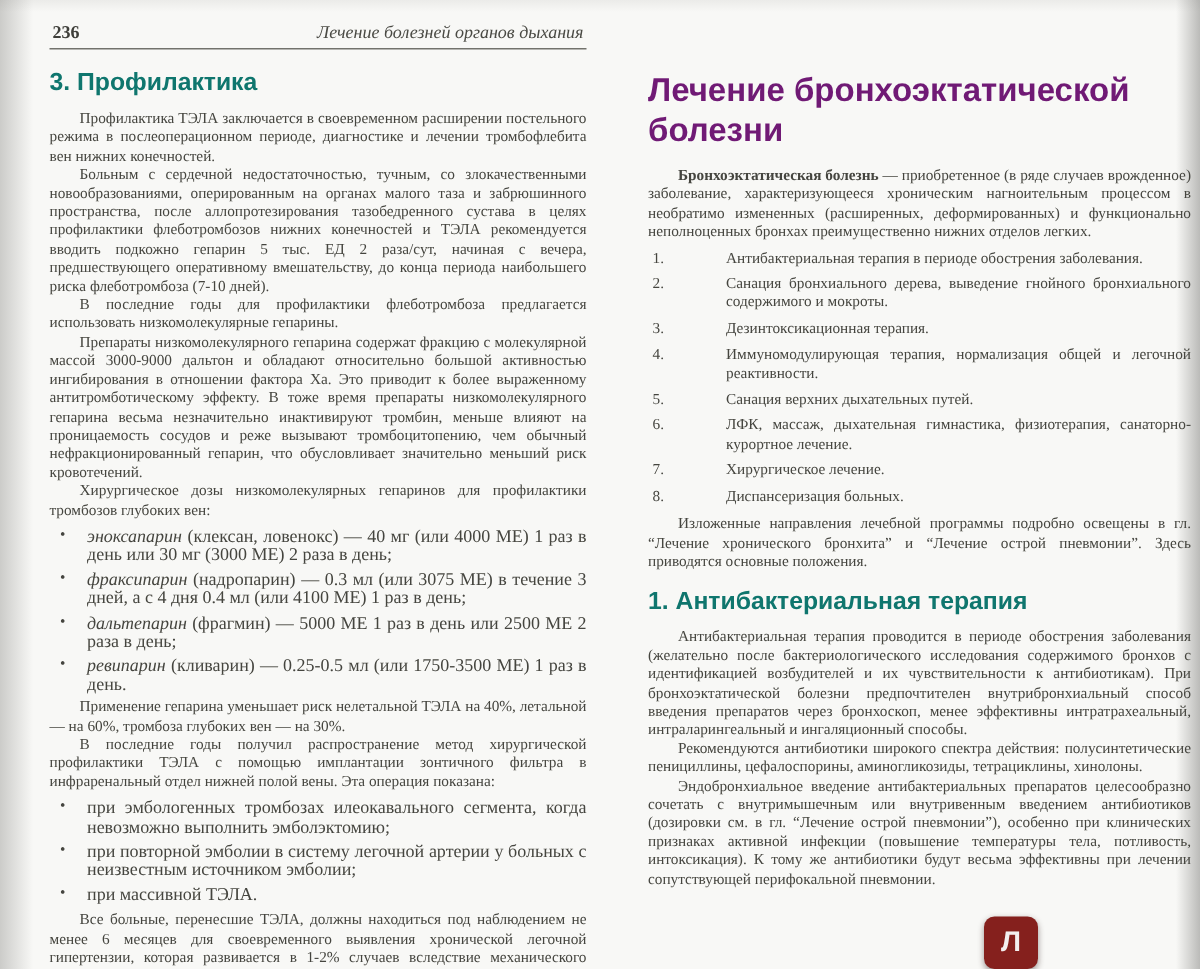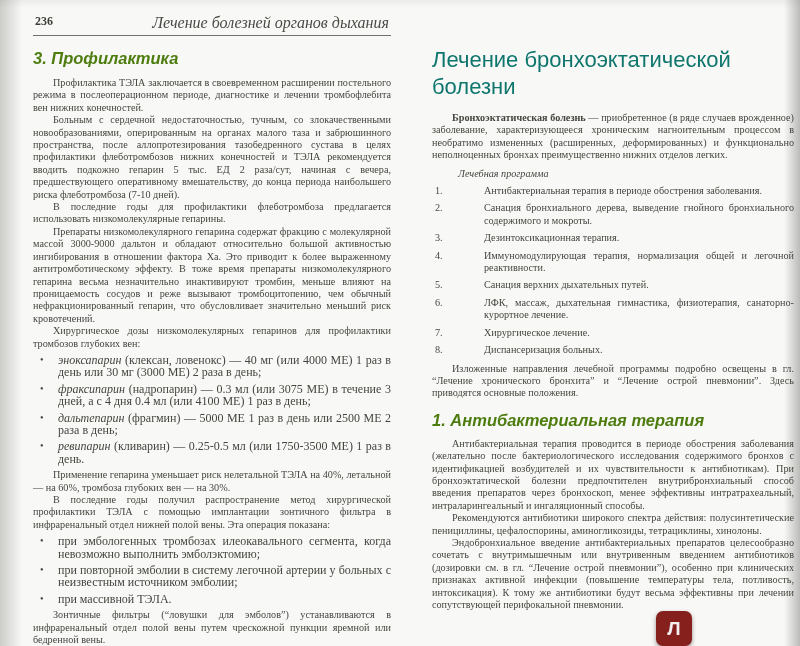--- a/index.html
+++ b/index.html
@@ -29,50 +29,50 @@
   }
 
   .page-left {
     position:absolute; left:33px; top:14px; width:358px;
   }
   .page-right {
     position:absolute; left:432px; top:46px; width:362px;
   }
 
   .pl-header {
-    display:flex; justify-content:space-between; align-items:flex-start;
+    display:flex; justify-content:space-between; align-items:flex-end;
     border-bottom:1.5px solid #72726c;
     padding:0 2px 3px 2px;
   }
   .page-num { font-weight:bold; font-size:12px; color:#3e3e39; }
-  .running-title { font-style:italic; font-size:16px; color:#4a4a44; }
+  .running-title { font-style:italic; font-size:12px; color:#4a4a44; }
 
   .section-heading {
     font-family:"Liberation Sans", sans-serif;
-    font-weight:bold; font-style:italic;
-    font-size:16.5px; color:#4d7c0f;
+    font-weight:bold; 
+    font-size:16.5px; color:#0f766e;
     margin:13px 0 9px 0;
   }
   .section-heading.rp { margin:11px 0 8px 0; }
 
   p.body {
     font-size:10.2px; line-height:12.4px;
     text-align:justify; text-indent:20px;
     color:#45453f;
   }
   .bullet-list { margin:4px 0 4px 0; }
   .bullet-item { display:flex; margin:4px 0; }
   .bullet-marker { flex:none; width:25px; padding-left:7px; font-size:10.2px; line-height:12.4px; }
   .bullet-text { flex:1; font-size:12px; line-height:12.4px; text-align:justify; }
   .drug { font-style:italic; }
 
   .chapter-title {
     font-family:"Liberation Sans", sans-serif;
-    font-weight:normal; font-size:22px; line-height:27px;
-    color:#0f766e; margin:0 0 12px 0;
+    font-weight:bold; font-size:22px; line-height:27px;
+    color:#701a75; margin:0 0 12px 0;
   }
   .program-label {
     font-style:italic; font-size:10.2px; line-height:12.4px;
     text-indent:26px; margin:6px 0 5px 0;
   }
   .num-list { margin:0 0 6px 0; }
   .num-item { display:flex; margin:5px 0; }
   .num-marker { flex:none; width:28px; padding-left:3px; font-size:10.2px; line-height:12.4px; }
   .num-text { flex:1; font-size:10.2px; line-height:12.4px; text-align:justify;margin-left:24px; }
 
@@ -143,30 +143,28 @@
     <div class="bullet-item">
       <span class="bullet-marker">•</span>
       <span class="bullet-text">при повторной эмболии в систему легочной артерии у больных с неизвестным источником эмболии;</span>
     </div>
     <div class="bullet-item">
       <span class="bullet-marker">•</span>
       <span class="bullet-text">при массивной ТЭЛА.</span>
     </div>
   </div>
 
-  <p class="body">Зонтичные фильтры (“ловушки для эмболов”) устанавливаются в инфраренальный отдел полой вены путем чрескожной пункции яремной или бедренной вены.</p>
   <p class="body" style="margin-top:6px;">Все больные, перенесшие ТЭЛА, должны находиться под наблюдением не менее 6 месяцев для своевременного выявления хронической легочной гипертензии, которая развивается в 1-2% случаев вследствие механического препятствия кровотоку в малом круге кровообращения.</p>
 </div>
 
 <div class="page-right">
   <div class="chapter-title">Лечение бронхоэктатической болезни</div>
 
   <p class="body"><span class="intro-bold">Бронхоэктатическая болезнь</span><span> — приобретенное (в ряде случаев врожденное) заболевание, характеризующееся хроническим нагноительным процессом в необратимо измененных (расширенных, деформированных) и функционально неполноценных бронхах преимущественно нижних отделов легких.</span></p>
 
-  <div class="program-label">Лечебная программа</div>
 
   <div class="num-list">
     <div class="num-item">
       <span class="num-marker">1.</span>
       <span class="num-text">Антибактериальная терапия в периоде обострения заболевания.</span>
     </div>
     <div class="num-item">
       <span class="num-marker">2.</span>
       <span class="num-text">Санация бронхиального дерева, выведение гнойного бронхиального содержимого и мокроты.</span>
     </div>

